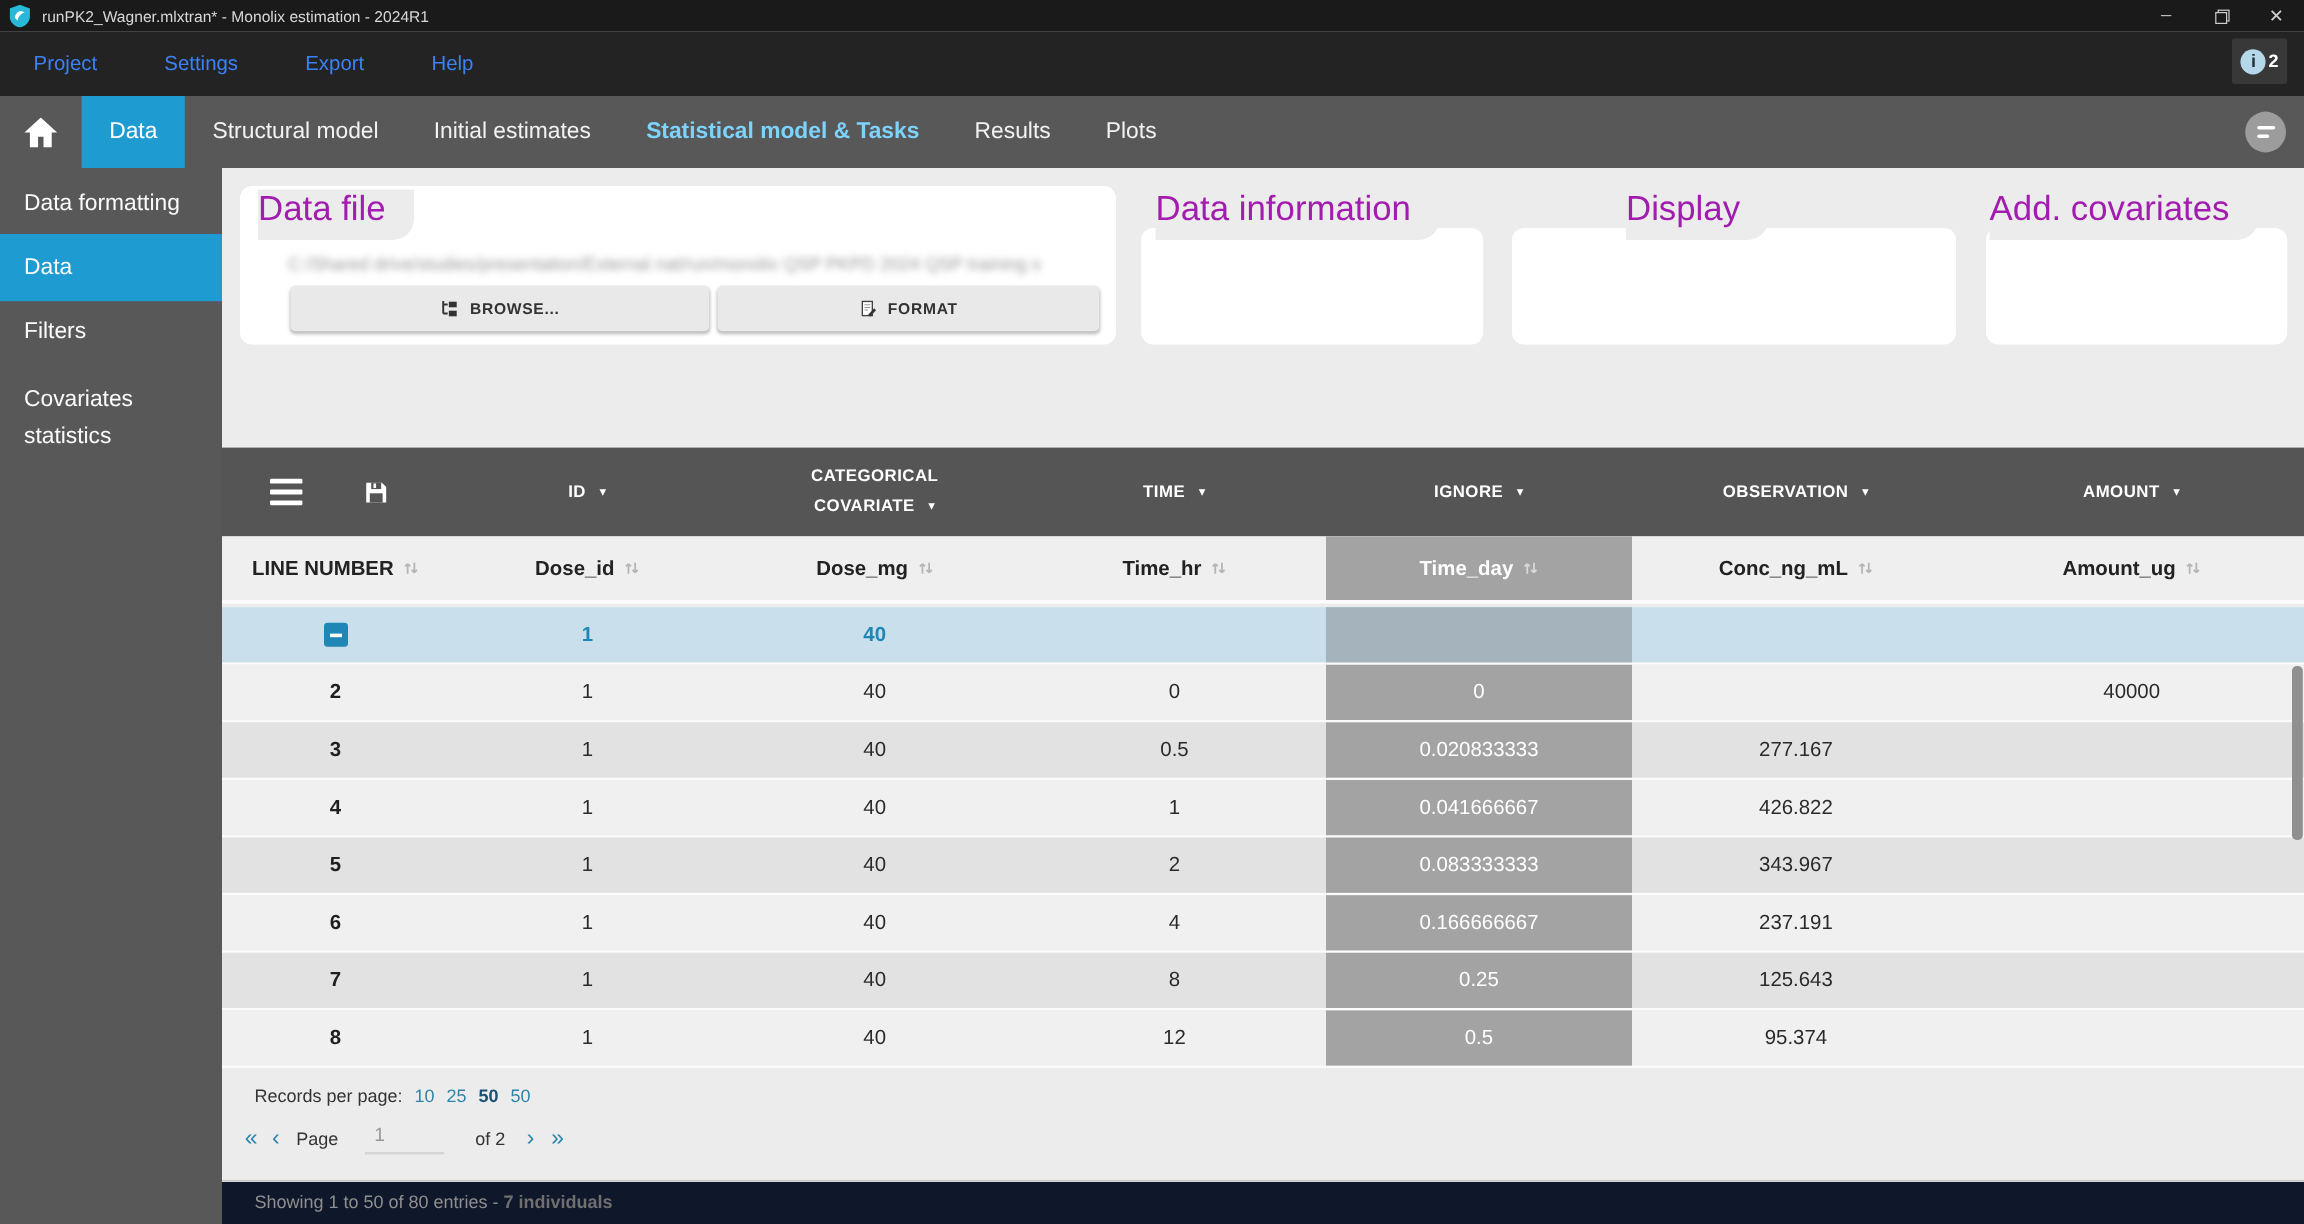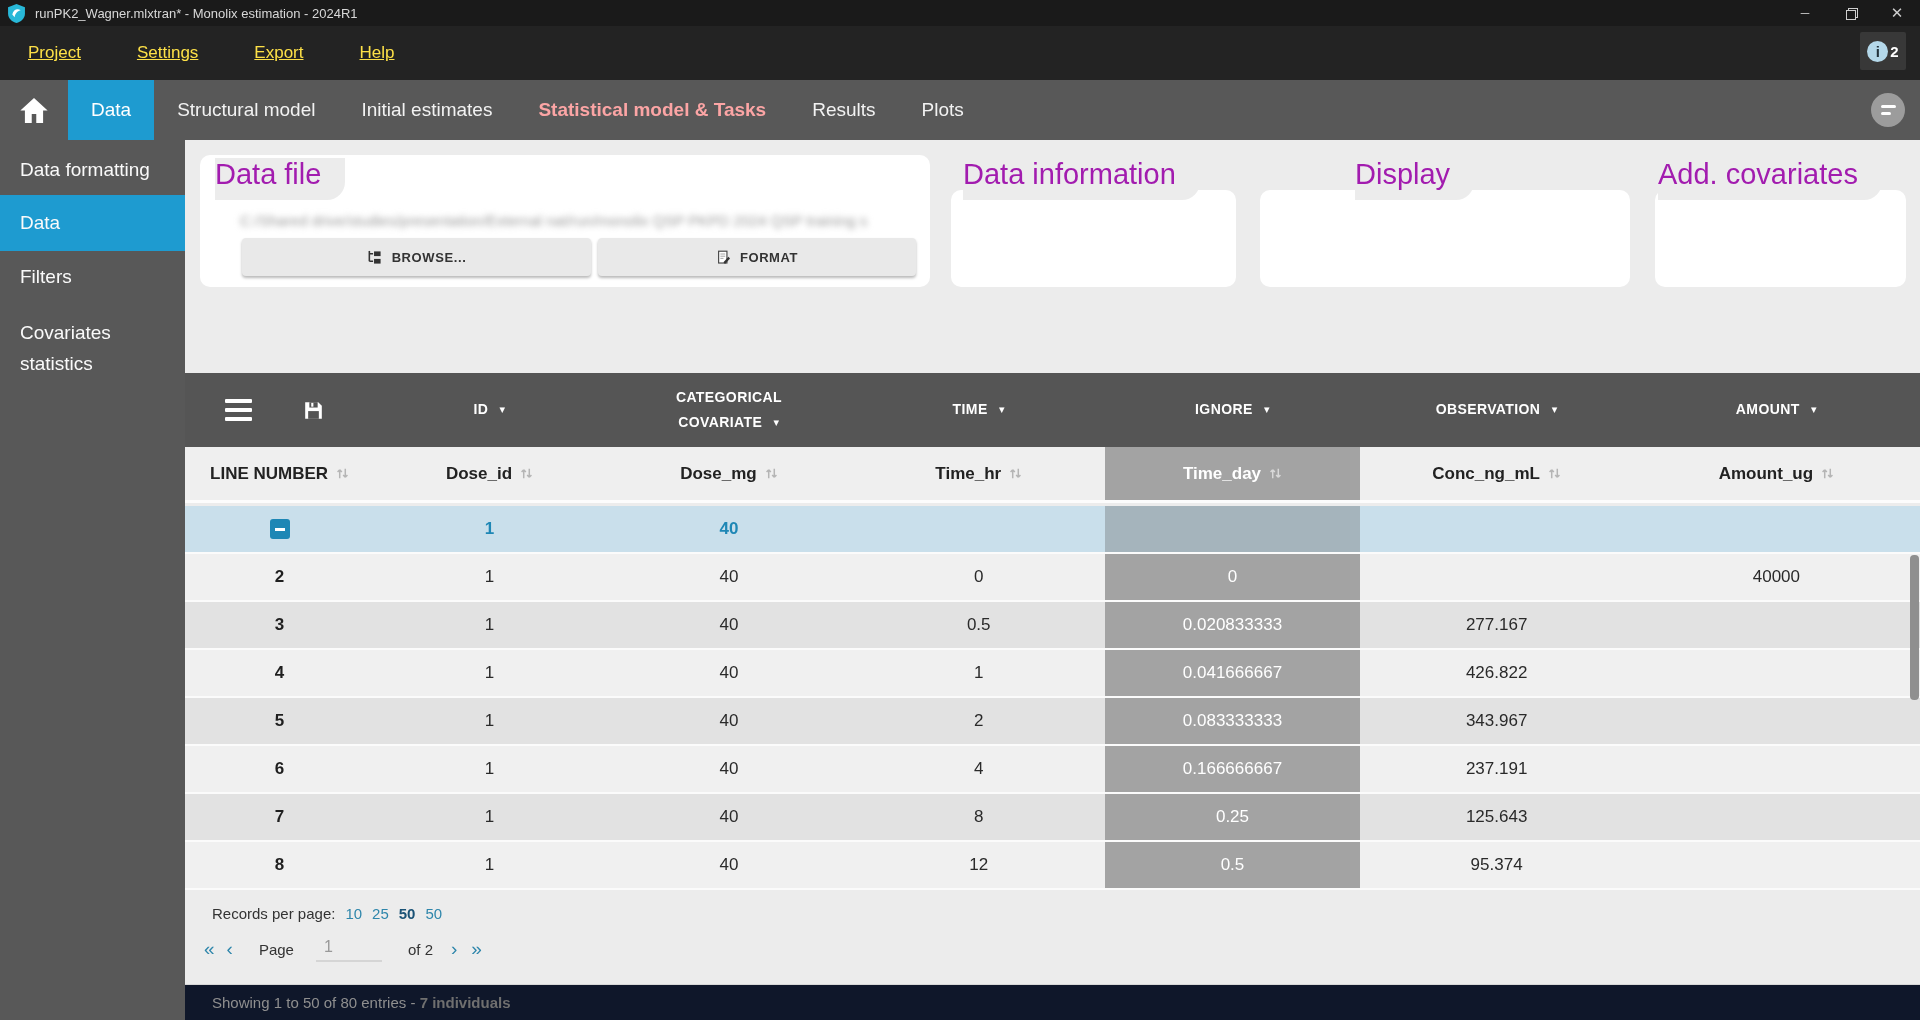--- a/index.html
+++ b/index.html
@@ -14,34 +14,34 @@
   #win-controls { position:absolute; right:0; top:0; height:26px; display:flex; }
   .win-btn { width:46px; height:26px; display:flex; align-items:center; justify-content:center;
     color:#cfcfcf; font-size:12px; }
   .restore-glyph { position:relative; width:10px; height:10px; }
   .restore-glyph:before { content:""; position:absolute; left:2px; top:0; width:8px; height:8px; border:1px solid #cfcfcf; }
   .restore-glyph:after { content:""; position:absolute; left:0; top:2px; width:8px; height:8px; border:1px solid #cfcfcf; background:#1a1a1a; }
 
   
   #menubar { position:absolute; left:0; top:26px; width:1920px; height:54px; background:#232323; }
   #menu-items { display:flex; height:54px; align-items:center; margin-left:28px; }
-  .menu-item { color:#fde047; font-size:17px; margin-right:56px; cursor:default;text-decoration:underline; }
+  .menu-item { color:#3b82f6; font-size:17px; margin-right:56px; cursor:default; }
   #info-badge { position:absolute; right:14px; top:6px; width:46px; height:38px; background:#383838;
     border-radius:2px; display:flex; align-items:center; justify-content:center; gap:2px; }
   #info-badge .info-circle { width:21px; height:21px; border-radius:50%; background:#b4d8ea;
     color:#22323c; font-weight:bold; font-size:15px; display:flex; align-items:center; justify-content:center; }
   #info-badge .count { color:#fff; font-weight:bold; font-size:15px; }
 
   
   #tabbar { position:absolute; left:0; top:80px; width:1920px; height:60px; background:#585858;
     display:flex; align-items:stretch; }
   #home-btn { width:68px; display:flex; align-items:center; justify-content:center; }
   .tab { display:flex; align-items:center; padding:0 23px; color:#f2f2f2; font-size:19px; cursor:default; }
   .tab.active { background:#1e9bd0; color:#fff; }
-  .tab.em { font-weight:bold; color:#fca5a5; }
+  .tab.em { font-weight:bold; color:#7dd3fc; }
   #comment-btn { position:absolute; right:15px; top:13px; width:34px; height:34px; border-radius:50%;
     background:#9c9c9c; display:flex; flex-direction:column; align-items:center; justify-content:center; gap:4px; }
   #comment-btn i { display:block; height:3px; border-radius:2px; background:#fff; }
   #comment-btn i:nth-child(1){ width:15px; } #comment-btn i:nth-child(2){ width:10px; margin-right:5px; }
 
   
   #sidebar { position:absolute; left:0; top:140px; width:185px; height:880px; background:#585858; }
   .side-item { color:#fafafa; font-size:19px; padding-left:20px; cursor:default; }
   .side-item.multi { line-height:31px; width:150px; }
   .side-item.single { line-height:52px; }
@@ -120,21 +120,21 @@
   #vscroll { position:absolute; left:1725px; top:415px; width:9px; height:145px; background:#8f8f8f;
     border-radius:4px; }
 
   
   #records-row { position:absolute; left:27px; top:765px; font-size:15px; color:#333; }
   #records-row .opt { color:#2e86ab; margin-left:10px; cursor:default; }
   #records-row .opt.sel { color:#1a5276; font-weight:bold; }
   #page-row { position:absolute; left:19px; top:796px; display:flex; align-items:center; font-size:15px; color:#333; }
   .pg-ico { color:#2e86ab; font-size:19px; cursor:default; }
   #pg-first { margin-right:12px; } #pg-prev { margin-right:14px; }
-  #page-word { margin-right:22px;margin-left:12px; }
+  #page-word { margin-right:22px; }
   #page-input { width:66px; border:none; outline:none; background:transparent; color:#999;
     font-size:16px; border-bottom:2px solid #d5d5d5; padding:2px 0 4px 8px;
     font-family:"Liberation Sans","DejaVu Sans",sans-serif; }
   #of-label { margin-left:26px; margin-right:18px; }
   #pg-next { margin-right:14px; }
   #showing-bar { position:absolute; left:0; top:844px; width:1735px; height:48px; background:#0f172a;
     border-top:1px solid #d7d7d7; line-height:35px; padding-left:27px; font-size:15px; color:#8f8f8f; }
   #showing-bar b { color:#6f6f6f; }
 </style>
 </head>

